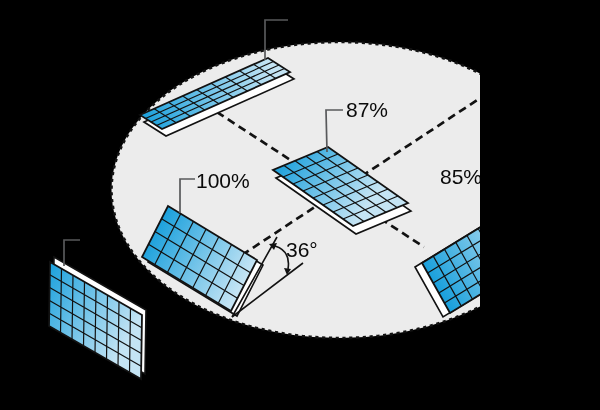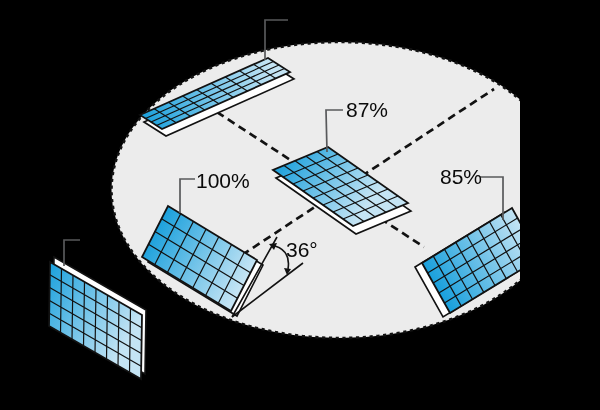--- a/index.html
+++ b/index.html
@@ -1,16 +1,16 @@
 <!DOCTYPE html>
 <html><head>
 <meta charset="utf-8">
 <style>
   html,body{margin:0;padding:0;background:#000;}
-  .stage{position:relative;width:520px;height:410px;overflow:hidden;background:#000;}
+  .stage{position:relative;width:480px;height:410px;overflow:hidden;background:#000;}
   svg{display:block;}
   .lbl{font-family:"Liberation Sans",sans-serif;font-size:21px;fill:#0a0a0a;}
   .ink{stroke:#121212;}
 </style>
 </head>
 <body>
 
 <div class="stage">
 <svg width="600" height="410" viewBox="0 0 600 410">
   <defs id="svg-defs">

